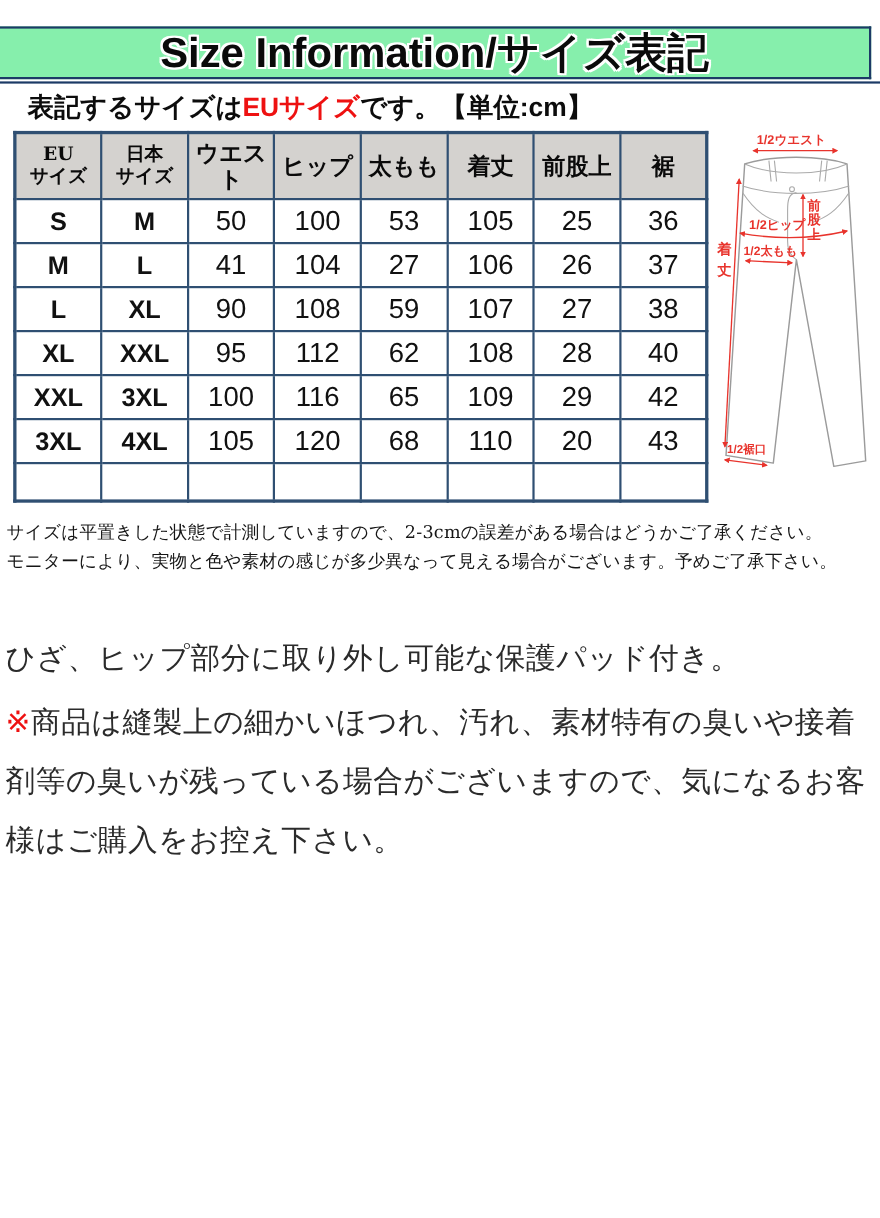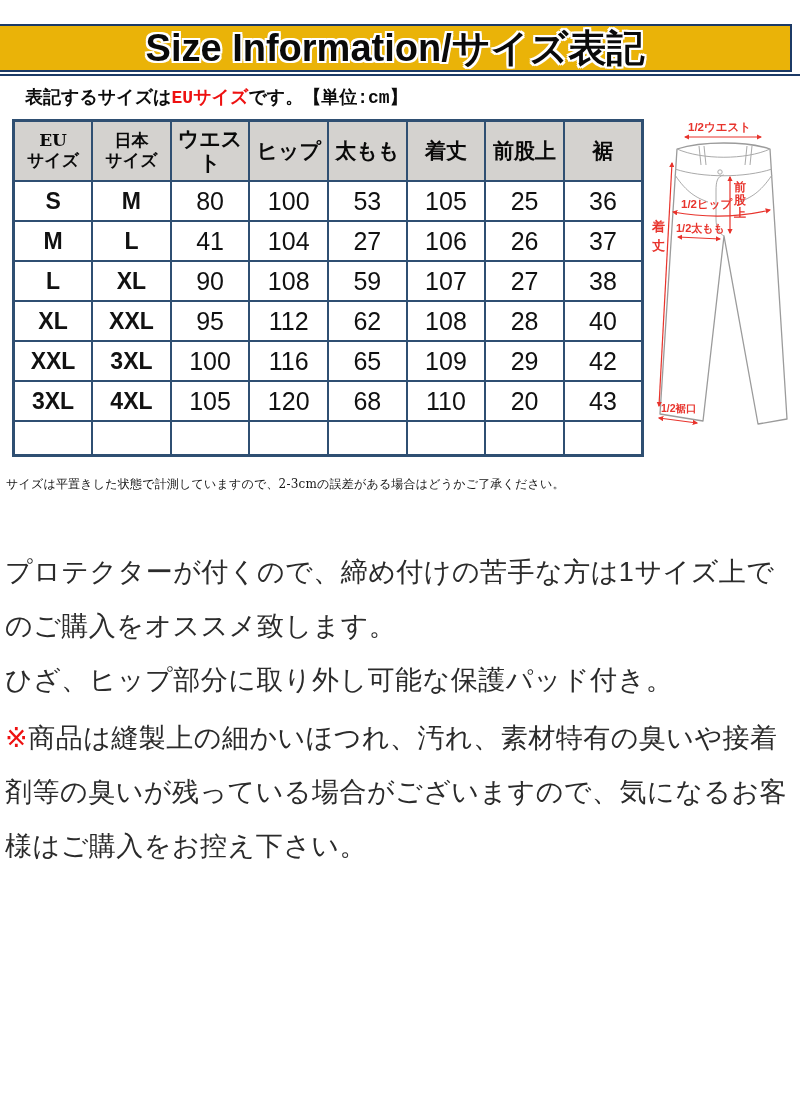--- a/index.html
+++ b/index.html
@@ -3,34 +3,34 @@
 <meta charset="utf-8">
 <style>
   html,body{margin:0;padding:0;}
   body{
     width:800px;height:1107px;overflow:hidden;background:#ffffff;
     font-family:"Liberation Sans","DejaVu Sans",sans-serif;color:#000;
   }
   
   .title-bar{
     margin-top:24px;width:790px;height:44px;
-    background:#eab308;
+    background:#86efac;
     border:2px solid #1c3a66;border-left:none;
     display:flex;align-items:center;justify-content:center;
   }
   .title-bar h1{
     margin:0;font-size:38px;font-weight:bold;letter-spacing:0px;
     color:#0a0a0a;
     text-shadow:-2px -2px 0 #fff,2px -2px 0 #fff,-2px 2px 0 #fff,2px 2px 0 #fff,0 -2px 0 #fff,0 2px 0 #fff,-2px 0 0 #fff,2px 0 0 #fff;
   }
   .title-rule{width:800px;height:2px;background:#1c3a66;margin-top:2px;}
   
   .subtitle{
-    margin:7px 0 6px 25px;font-family:Liberation Mono, monospace;
-    font-size:18px;font-weight:bold;color:#0c0c0c;line-height:30px;
+    margin:7px 0 6px 25px;font-family:Liberation Sans, sans-serif;
+    font-size:24px;font-weight:bold;color:#0c0c0c;line-height:30px;
   }
   .red{color:#ee1111;}
   
   .table-area{position:relative;min-height:340px;}
   table.size-table{
     border-collapse:collapse;table-layout:fixed;
     margin-left:12px;width:632px;
     border:3px solid #2f4f72;
   }
   table.size-table th,table.size-table td{
@@ -43,21 +43,21 @@
   }
   table.size-table thead th.two-line{font-size:17px;}
   table.size-table tbody td{height:38px;font-size:25px;color:#111;}
   table.size-table tbody td.size-col{font-weight:bold;font-size:23px;}
   table.size-table tbody tr:last-child td{height:32px;}
   .pants-diagram{position:absolute;top:-6px;right:0;margin:0;width:160px;height:340px;}
   
   .notes{margin:12px 0 0 6px;}
   .notes p{
     margin:0;font-family:"DejaVu Serif","Liberation Serif",serif;
-    font-size:12px;line-height:26px;color:#151515;letter-spacing:0.2px;
+    font-size:16px;line-height:26px;color:#151515;letter-spacing:0.2px;
   }
   
   .body-text{margin:48px 6px 0 5px;}
   .body-text p{margin:0;font-size:27px;line-height:54px;color:#2b2b2b;letter-spacing:0.5px;}
   .body-text .ital{font-style:italic;}
   .p-gap{margin-top:4px !important;}
 </style>
 </head>
 <body>
 
@@ -79,21 +79,21 @@
           <th>太もも</th>
           <th>着丈</th>
           <th>前股上</th>
           <th>裾</th>
         </tr>
       </thead>
     <tbody>
         <tr>
           <td class="size-col">S</td>
           <td class="size-col">M</td>
-          <td>80</td>
+          <td>50</td>
           <td>100</td>
           <td>53</td>
           <td>105</td>
           <td>25</td>
           <td>36</td>
         </tr>
         <tr>
           <td class="size-col">M</td>
           <td class="size-col">L</td>
           <td>41</td>
@@ -194,19 +194,19 @@
         <text x="21" y="299" font-size="10.5">1/2裾口</text>
         <text x="94" y="78" font-size="12"><tspan x="94" dy="0">前</tspan><tspan x="94" dy="13">股</tspan><tspan x="94" dy="13">上</tspan></text>
         <text x="12" y="118" font-size="13"><tspan x="12" dy="0">着</tspan><tspan x="12" dy="19">丈</tspan></text>
       </g>
     </svg>
   </figure>
 </section>
 
 <div class="notes">
   <p>サイズは平置きした状態で計測していますので、2-3cmの誤差がある場合はどうかご了承ください。</p>
+  <p>モニターにより、実物と色や素材の感じが多少異なって見える場合がございます。予めご了承下さい。</p>
 </div>
 
 <div class="body-text">
-  <p class="p-gap">プロテクターが付くので、締め付けの苦手な方は1サイズ上でのご購入をオススメ致します。</p>
   <p>ひざ、ヒップ部分に取り外し可能な保護パッド付き。</p>
   <p class="p-gap"><span class="red">※</span><span>商品は縫製上の細かいほつれ、汚れ、素材特有の臭いや接着剤等の臭いが残っている場合がございますので、気になるお客様はご購入をお控え下さい。</span></p>
 </div>
 
 </body></html>

